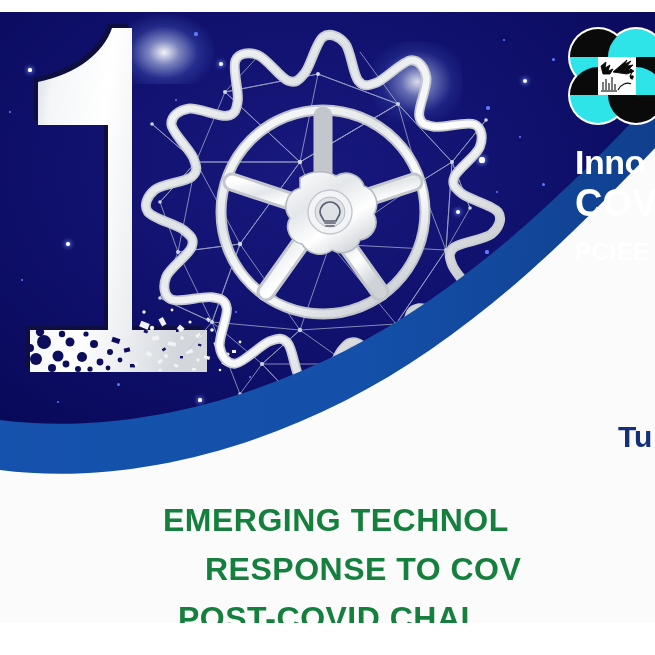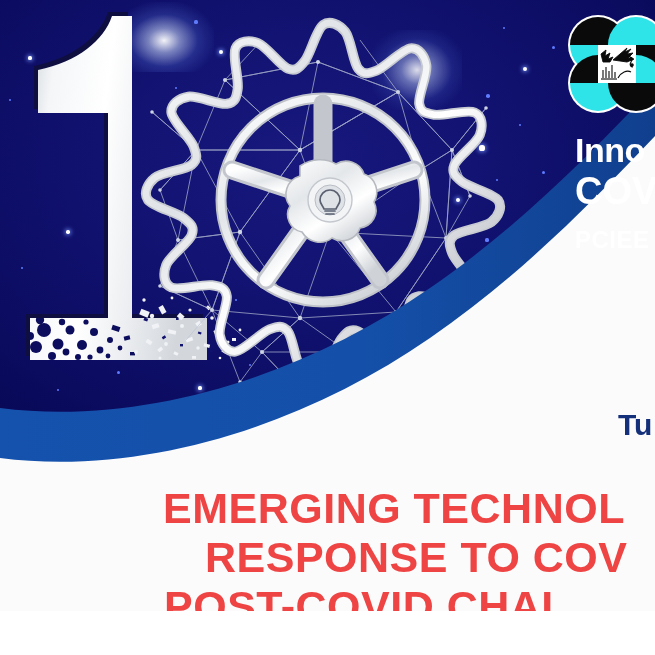--- a/index.html
+++ b/index.html
@@ -11,20 +11,21 @@
   body {
     font-family: "Liberation Sans", sans-serif;
   }
 
   #poster {
     position: relative;
     width: 655px;
     height: 611px;
     overflow: hidden;
     background: #fbfbfb;
+    margin-top: 12px;
   }
 
   
   .navy-section {
     position: absolute;
     left: 0; top: 0;
     width: 655px;
     height: 470px;
     overflow: hidden;
   }
@@ -133,29 +134,29 @@
 
   
   .title-block {
     position: absolute;
     left: 0; top: 487px;
     width: 655px;
   }
   .title-line {
     position: absolute;
     white-space: nowrap;
-    color: #ef4444;
+    color: #15803d;
     font-weight: bold;
-    font-size: 43px;
+    font-size: 32px;
     line-height: 43px;
     letter-spacing: 0.5px;
   }
   .title-line.l1 { left: 163px; top: 0px; }
   .title-line.l2 { left: 205px; top: 49px; }
-  .title-line.l3 { left: 164px; top: 98px; }
+  .title-line.l3 { left: 178px; top: 98px; }
 </style>
 </head>
 <body>
 
 <div id="poster">
 
   <div class="navy-section">
 
     <svg class="navy-bg" viewBox="0 0 655 470" preserveAspectRatio="none">
       <defs>

